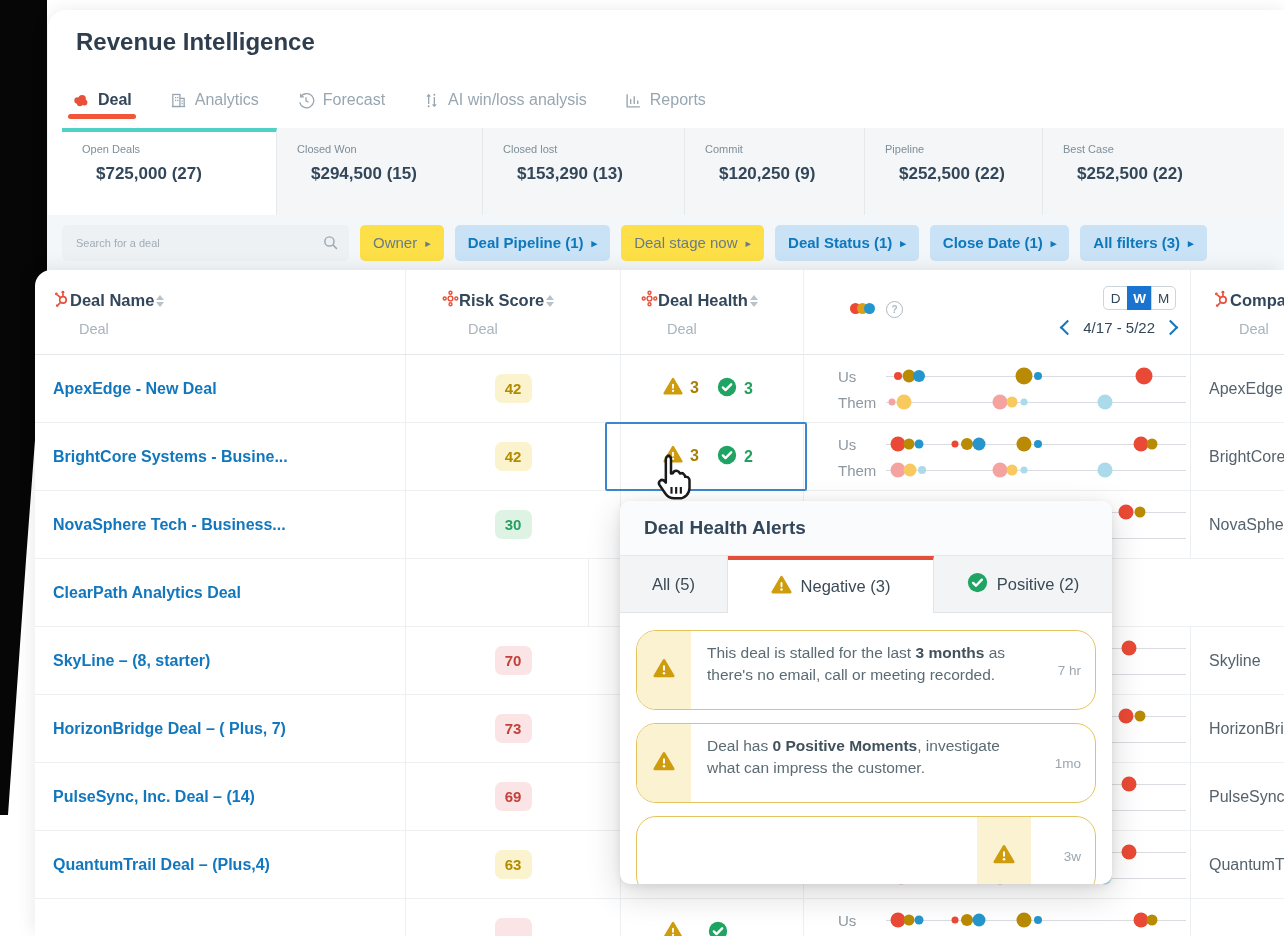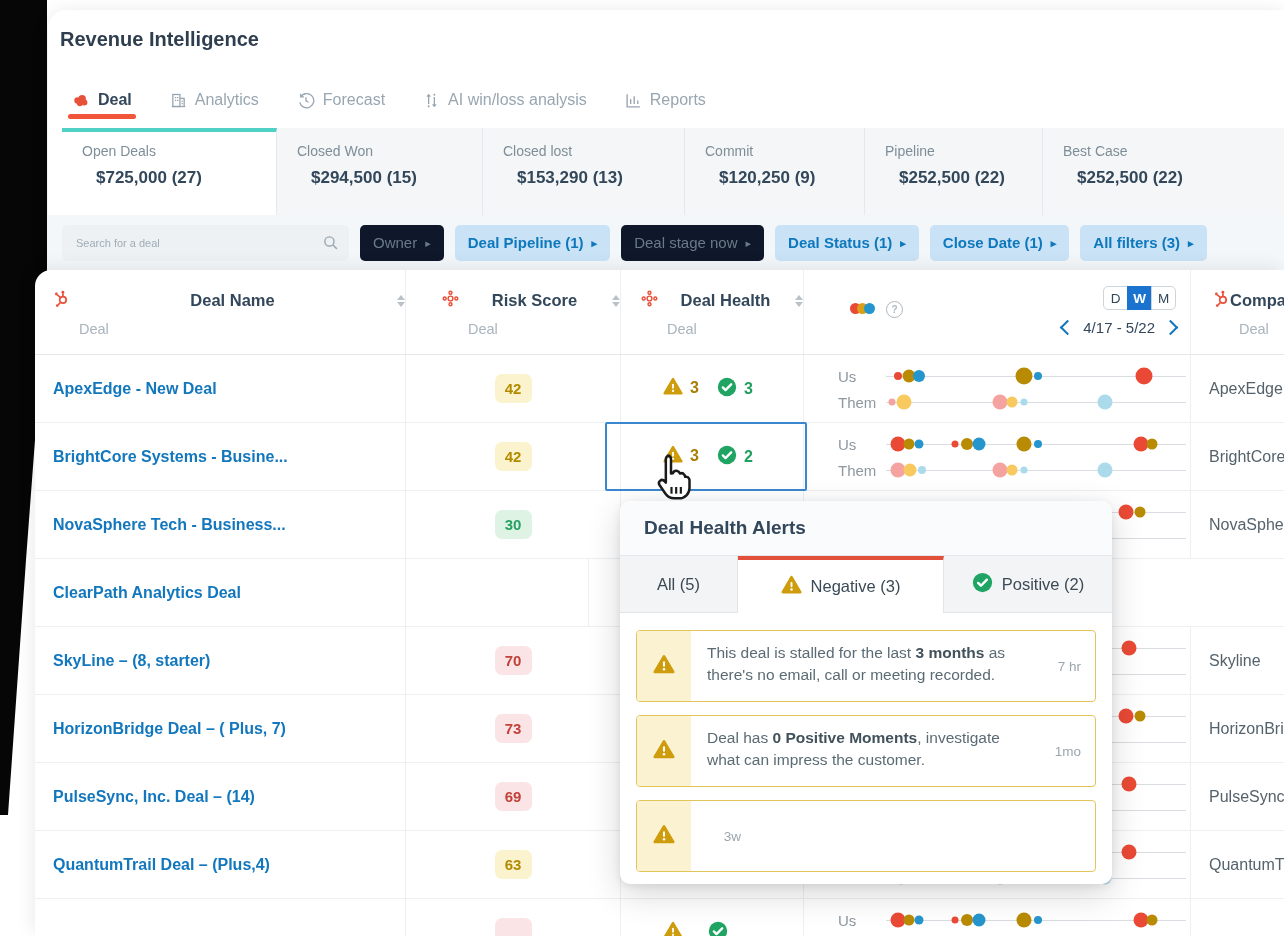--- a/index.html
+++ b/index.html
@@ -5,53 +5,53 @@
   html,body{margin:0;padding:0;}
   body{
     width:1284px;height:936px;position:relative;overflow:hidden;background:#fff;
     font-family:"Liberation Sans", sans-serif;color:#33475b;
   }
   .bg-wedge{position:absolute;left:0;top:0;width:50px;height:815px;background:#060606;
     clip-path:polygon(0 0,47px 0,47px 280px,26px 560px,8px 100%,0 100%);}
   
   .top-card{position:absolute;left:48px;top:10px;width:1236px;height:260px;background:#fff;
     border-top-left-radius:18px;box-shadow:0 2px 18px rgba(0,0,0,.10);}
-  .app-title{position:absolute;left:12px;top:18px;font-size:20px;font-weight:700;color:#2f3e4e;}
+  .app-title{position:absolute;left:28px;top:18px;font-size:24px;font-weight:700;color:#2f3e4e;}
   .nav-tabs{position:absolute;left:24px;top:74px;display:flex;gap:38px;align-items:center;height:32px;}
   .nav-tab{display:flex;gap:8px;align-items:center;font-size:16px;color:#98a6b1;position:relative;white-space:nowrap;}
   .nav-tab.active{color:#33475b;font-weight:700;}
   .nav-tab.active::after{content:"";position:absolute;left:-4px;right:-4px;bottom:-10px;height:5px;border-radius:3px;background:var(--accent-red,#f1553a);}
   .nav-tab .ticon{display:flex;align-items:center;}
   .cards-row{position:absolute;left:14px;top:118px;right:0;height:87px;display:flex;}
   .sum-card{background:#f4f6f7;border-right:1px solid #e4e9ec;padding:15px 0 0 20px;box-sizing:border-box;flex:none;}
   .sum-card.active{background:#fff;border-top:4px solid var(--teal,#4fd1c5);padding-top:11px;}
   .sum-card.last{flex:1;border-right:none;}
-  .sum-label{font-size:14px;color:#7e8e99;margin-bottom:9px;}
+  .sum-label{font-size:11px;color:#7e8e99;margin-bottom:9px;}
   .sum-value{font-size:17px;font-weight:700;color:#33475b;margin-left:14px;}
   .filter-bar{position:absolute;left:0;top:205px;width:100%;height:55px;background:#f4f7f9;
     display:flex;align-items:center;padding-left:14px;gap:11px;box-sizing:border-box;}
   .search-box{width:287px;height:36px;background:#eef1f4;border-radius:5px;position:relative;display:flex;align-items:center;flex:none;}
   .search-box input{border:none;background:transparent;outline:none;padding:0 36px 0 14px;width:100%;font-size:11px;color:#516069;font-family:"Liberation Sans",sans-serif;}
   .search-box input::placeholder{color:#9fadb6;}
   .search-ic{position:absolute;right:10px;top:9px;}
   .pill{height:36px;border-radius:5px;display:flex;align-items:center;gap:8px;padding:0 13px;font-size:15px;
-    background:#0f172a;color:#6a7b87;white-space:nowrap;flex:none;}
+    background:#fde047;color:#6a7b87;white-space:nowrap;flex:none;}
   .pill .arrow{font-size:11px;margin-top:1px;}
   .pill.active{background:var(--filter-bg,#c9e2f6);color:var(--filter-text,#0e78bd);font-weight:700;}
   
   .table-card{position:absolute;left:35px;top:270px;width:1249px;height:666px;background:#fff;
     border-top-left-radius:16px;box-shadow:-4px -4px 16px rgba(0,0,0,.07);overflow:hidden;}
   .thead{display:flex;height:85px;border-bottom:1px solid #e4e8eb;box-sizing:border-box;}
   .th{box-sizing:border-box;padding-top:20px;position:relative;flex:none;}
   .th.c-deal{width:370px;padding-left:18px;}
   .th.c-risk{width:215px;padding-left:36px;border-left:1px solid #edf0f3;}
   .th.c-health{width:183px;padding-left:20px;border-left:1px solid #edf0f3;}
   .th.c-eng{width:387px;padding-left:20px;border-left:1px solid #edf0f3;}
   .th.c-company{flex:1;padding-left:22px;border-left:1px solid #edf0f3;}
-  .th-main{display:flex;align-items:center;justify-content:space-between;}
+  .th-main{display:flex;align-items:center;}
   .th-title{font-size:16.5px;font-weight:700;color:#33475b;white-space:nowrap;}
   .th-sub{font-size:14.5px;color:#a9b4bd;margin-top:10px;margin-left:26px;}
   .sort{display:flex;flex-direction:column;gap:2px;margin-left:2px;}
   .sort i{width:0;height:0;border-left:4.5px solid transparent;border-right:4.5px solid transparent;display:block;}
   .sort .up{border-bottom:5.5px solid #b9c2c9;}
   .sort .dn{border-top:5.5px solid #b9c2c9;}
   .legend{display:flex;align-items:center;gap:7px;margin:10px 0 0 26px;}
   .legend-dot{width:11px;height:11px;border-radius:50%;margin-right:-4px;display:inline-block;}
   .q-circle{width:15px;height:15px;border:1.4px solid #aeb8bf;border-radius:50%;color:#aeb8bf;
     font-size:10px;display:flex;align-items:center;justify-content:center;font-weight:700;margin-left:8px;}
@@ -90,27 +90,27 @@
   .sel-box{position:absolute;left:570px;top:152px;width:202px;height:69px;border:2px solid var(--sel-border,#3a87cf);
     border-radius:2px;pointer-events:none;z-index:3;box-sizing:border-box;}
   
   .popover{position:absolute;left:620px;top:501px;width:492px;height:383px;background:#fff;border-radius:10px;
     box-shadow:0 10px 34px rgba(0,0,0,.16),0 2px 8px rgba(0,0,0,.08);z-index:10;overflow:hidden;}
   .pop-header{height:55px;background:#fafbfc;border-bottom:1px solid #e5e8ea;display:flex;align-items:center;
     padding-left:24px;font-size:19px;font-weight:700;color:#33475b;box-sizing:border-box;}
   .pop-tabs{display:flex;height:57px;}
   .pop-tab{display:flex;align-items:center;justify-content:center;gap:9px;font-size:16.5px;color:#3b4a57;
     background:#f2f4f5;border-right:1px solid #e2e5e8;border-bottom:1px solid #e2e5e8;box-sizing:border-box;flex:none;}
-  .pop-tab:nth-child(1){width:118px;}
+  .pop-tab:nth-child(1){width:108px;}
   .pop-tab:nth-child(2){width:206px;}
   .pop-tab:nth-child(3){flex:1;border-right:none;}
   .pop-tab.active{background:#fff;border-top:4px solid #e2503c;border-bottom:none;}
   .pop-body{padding:17px 16px;display:flex;flex-direction:column;gap:13px;}
-  .alert-card{display:flex;align-items:stretch;border:1.5px solid #e3c45c;border-radius:4px;overflow:hidden;
-    height:72px;background:#fff;box-sizing:border-box;}
+  .alert-card{display:flex;align-items:stretch;border:1.5px solid #e3c45c;border-radius:20px;overflow:hidden;
+    height:80px;background:#fff;box-sizing:border-box;justify-content:flex-end;}
   .alert-strip{width:54px;background:#fbf2d2;display:flex;align-items:center;justify-content:center;flex:none;}
   .alert-text{flex:1;padding:11px 4px 0 16px;font-size:15.5px;color:#5b6b74;line-height:1.45;}
   .alert-text b{color:#42525c;}
   .alert-time{width:50px;padding-right:14px;display:flex;align-items:center;justify-content:flex-end;
     font-size:13.5px;color:#9aa6ad;flex:none;}
   .cursor{position:absolute;left:652px;top:452px;z-index:30;pointer-events:none;}
 </style>
 </head>
 <body style="--accent-red: #f1553a; --teal: #4fd1c5; --link-blue: #1277bd; --filter-bg: #c9e2f6; --filter-text: #0e78bd; --sel-border: #3a87cf;">
 

